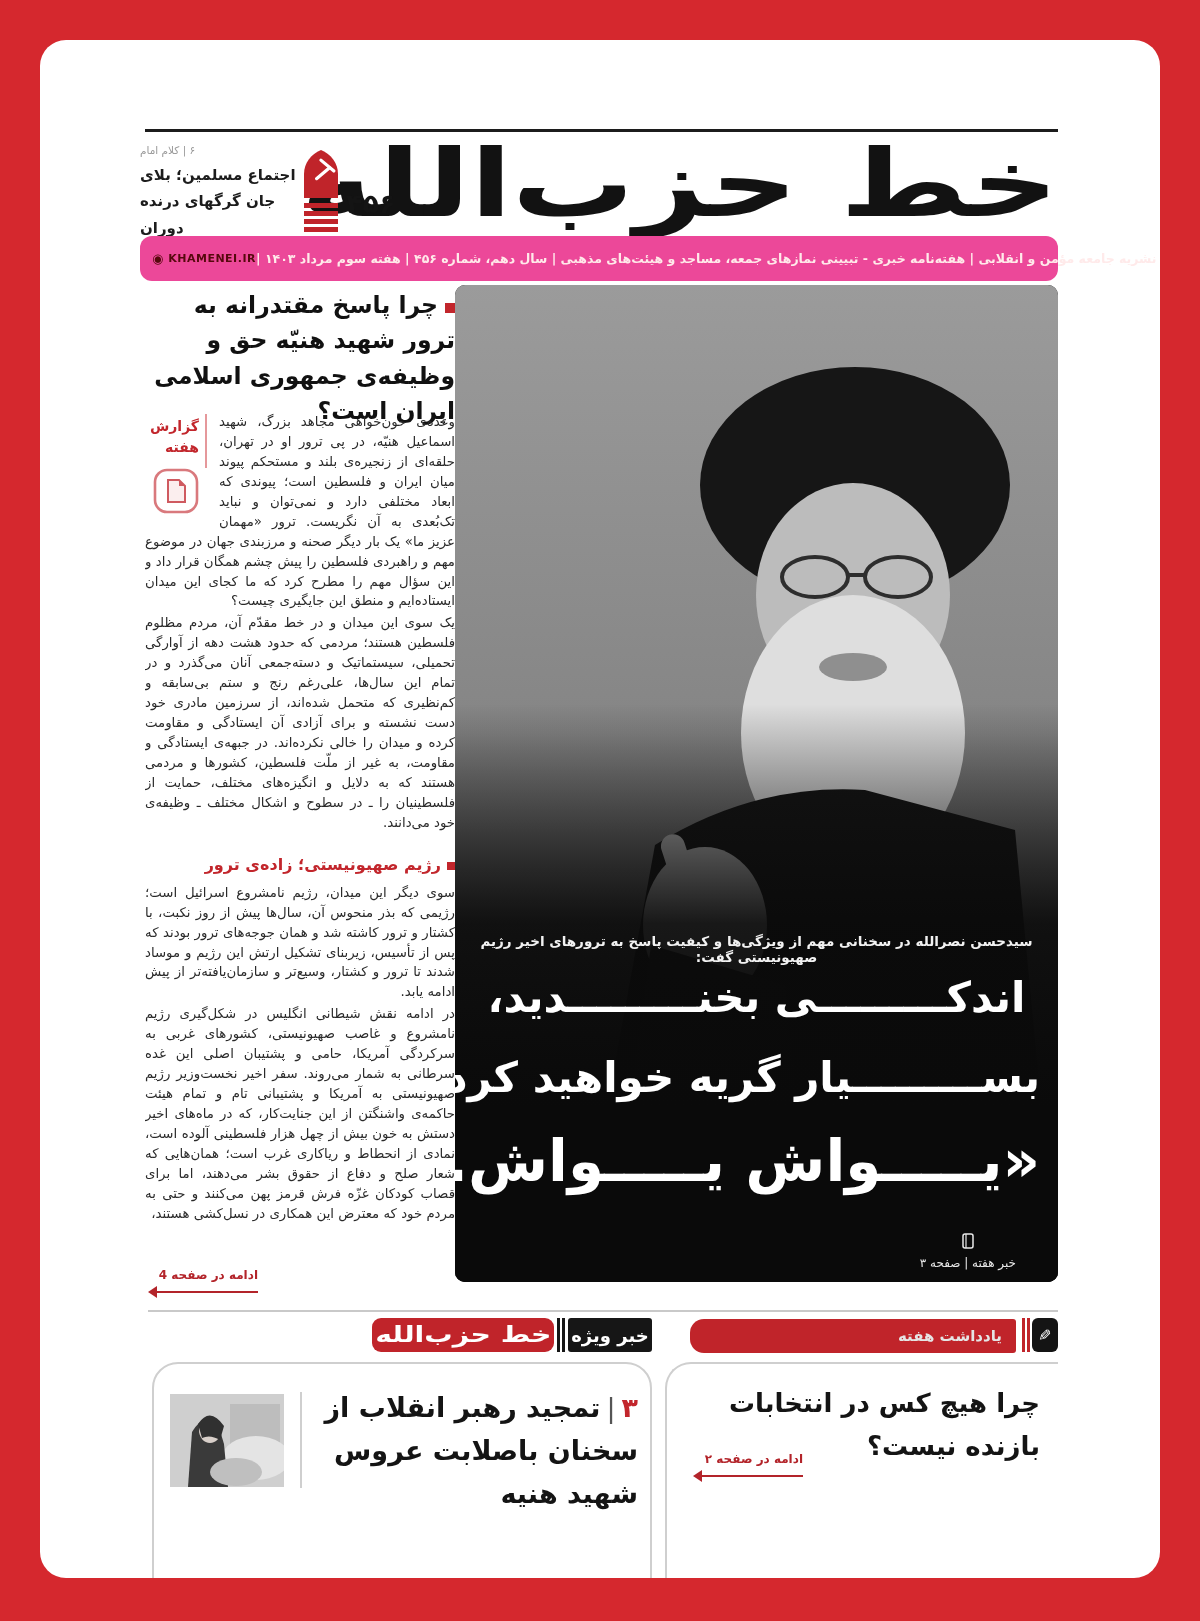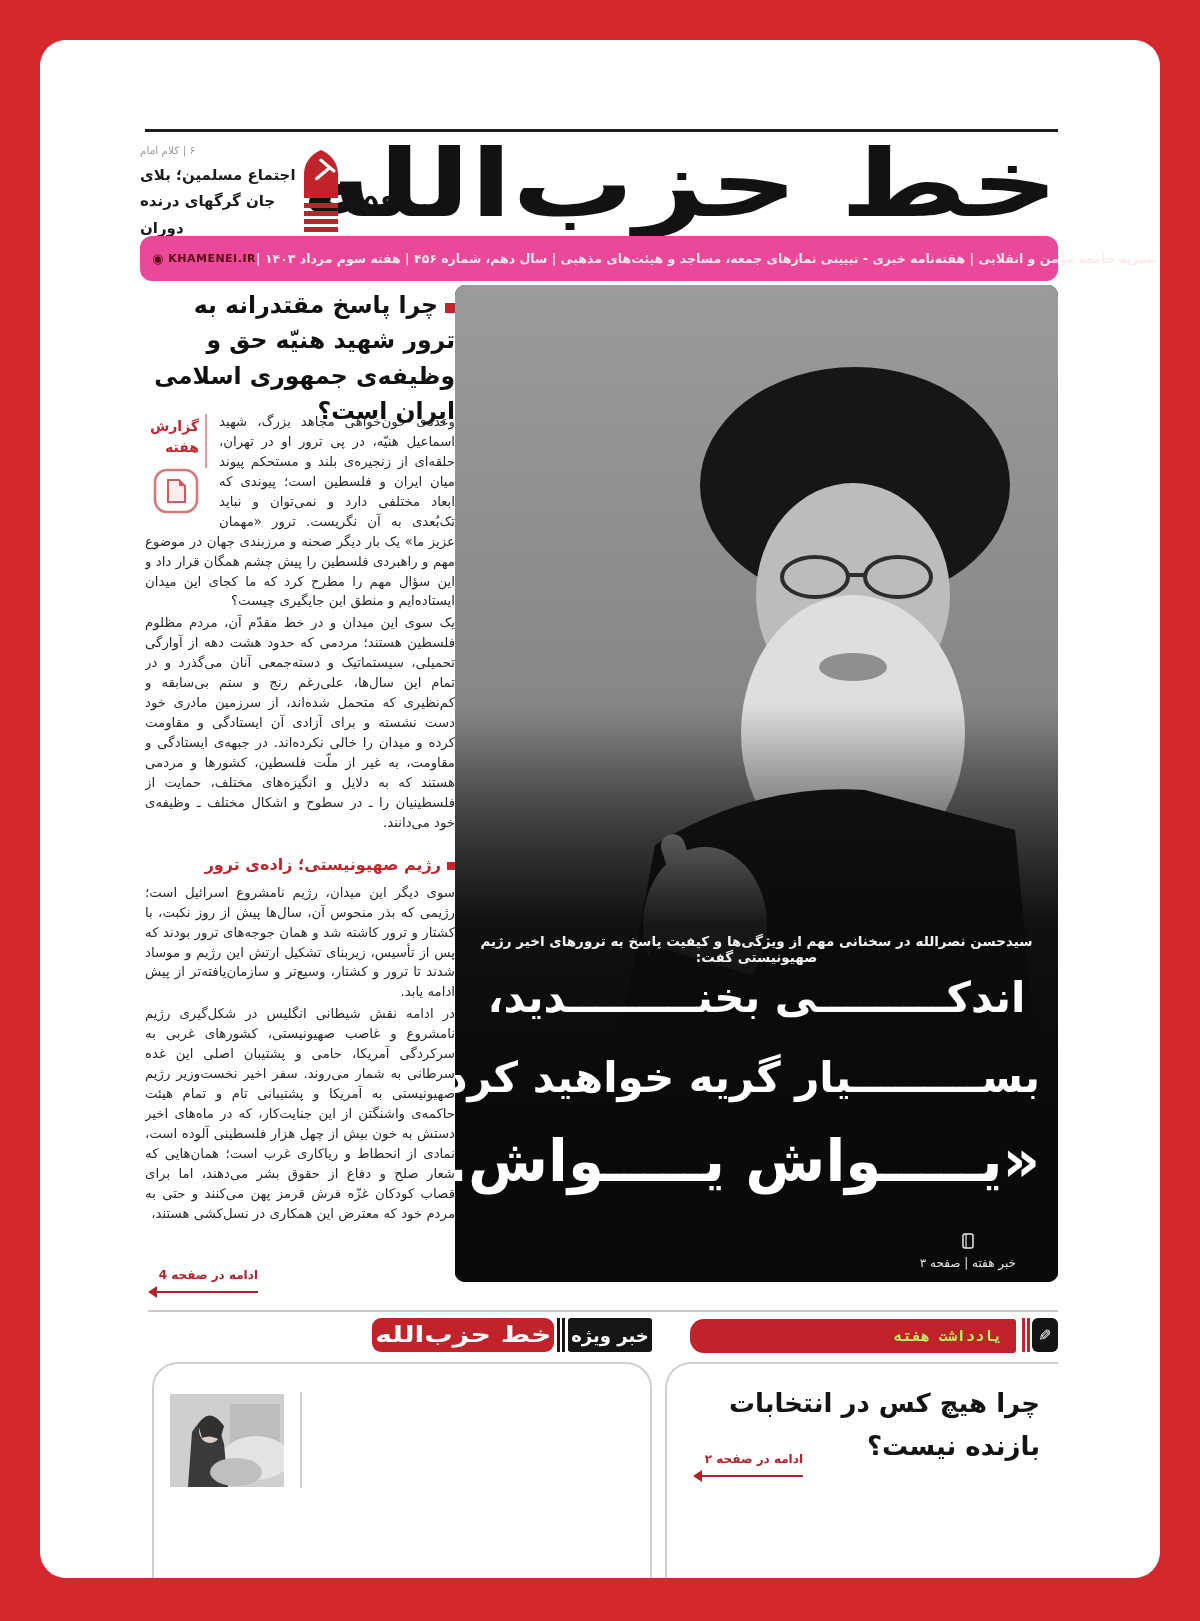--- a/index.html
+++ b/index.html
@@ -62,21 +62,21 @@
   
   .divider{left:108px;top:1270px;width:910px;height:2px;background:#c9c9c9;}
   .tab{height:34px;display:flex;align-items:center;box-sizing:border-box;}
   .tab-red-logo{left:332px;top:1278px;width:182px;background:#c0242a;border-radius:9px;justify-content:center;}
   .tab-red-logo span{color:#fff;font-weight:bold;font-size:21px;transform:scale(1.35,1.05);white-space:nowrap;}
   .stripe{top:1278px;width:3px;height:34px;}
   .tab-black{left:528px;top:1278px;width:84px;background:#161616;border-radius:3px;justify-content:center;}
   .tab-black span{color:#fff;font-size:18px;font-weight:bold;}
   .tab-note{left:650px;top:1279px;width:326px;background:#c0242a;border-radius:14px 3px 3px 14px;
             justify-content:flex-end;padding:0 14px;}
-  .tab-note span{color:#bef264;font-size:15px;font-weight:bold;font-family:Liberation Mono, monospace;}
+  .tab-note span{color:#e5e5e5;font-size:15px;font-weight:bold;}
   .pen-box{left:992px;top:1278px;width:26px;height:34px;background:#141414;border-radius:6px;
            display:flex;align-items:center;justify-content:center;}
   .pen-box span{color:#fff;font-size:16px;transform:scaleX(-1);}
   .card{border:2px solid #cfcfcf;background:#fff;box-sizing:border-box;}
   .card-left{left:112px;top:1322px;width:500px;height:230px;border-radius:26px 26px 0 0;}
   .card-right{left:625px;top:1322px;width:393px;height:230px;border-radius:26px 0 0 0;border-right:none;}
   .mini-photo{position:absolute;left:16px;top:30px;width:114px;height:93px;overflow:hidden;background:#d7d7d7;}
   .v-div{position:absolute;left:146px;top:28px;width:2px;height:96px;background:#cfcfcf;}
   .bl-head{position:absolute;right:12px;left:162px;top:22px;font-size:27px;font-weight:bold;color:#141414;
            line-height:1.6;text-align:right;}
@@ -205,20 +205,23 @@
           <rect width="114" height="93" fill="#cfcfcf"></rect>
           <rect x="60" y="10" width="50" height="40" fill="#bdbdbd"></rect>
           <ellipse cx="86" cy="64" rx="34" ry="22" fill="#e4e4e4"></ellipse>
           <path d="M18 93 L22 38 Q34 18 48 30 L54 50 L58 93 Z" fill="#3a3a3a"></path>
           <ellipse cx="40" cy="36" rx="11" ry="13" fill="#d8cfc9"></ellipse>
           <path d="M28 30 Q40 12 54 32 L50 46 Q40 40 32 44 Z" fill="#303030"></path>
           <ellipse cx="66" cy="78" rx="26" ry="14" fill="#bfbfbf"></ellipse>
         </svg>
       </div>
       <div class="v-div"></div>
+      <div class="bl-head rtl">
+        <span class="num">۳</span><span class="bar">|</span><span>تمجید رهبر انقلاب از سخنان باصلابت عروس شهید هنیه</span>
+      </div>
     </div>
 
     <div class="abs card card-right">
       <div class="br-head rtl">چرا هیچ کس در انتخابات بازنده نیست؟</div>
       <div class="continue cont-br">
         <span class="c-txt rtl">ادامه در صفحه ۲</span>
         <span class="arrow"></span>
       </div>
     </div>
 

